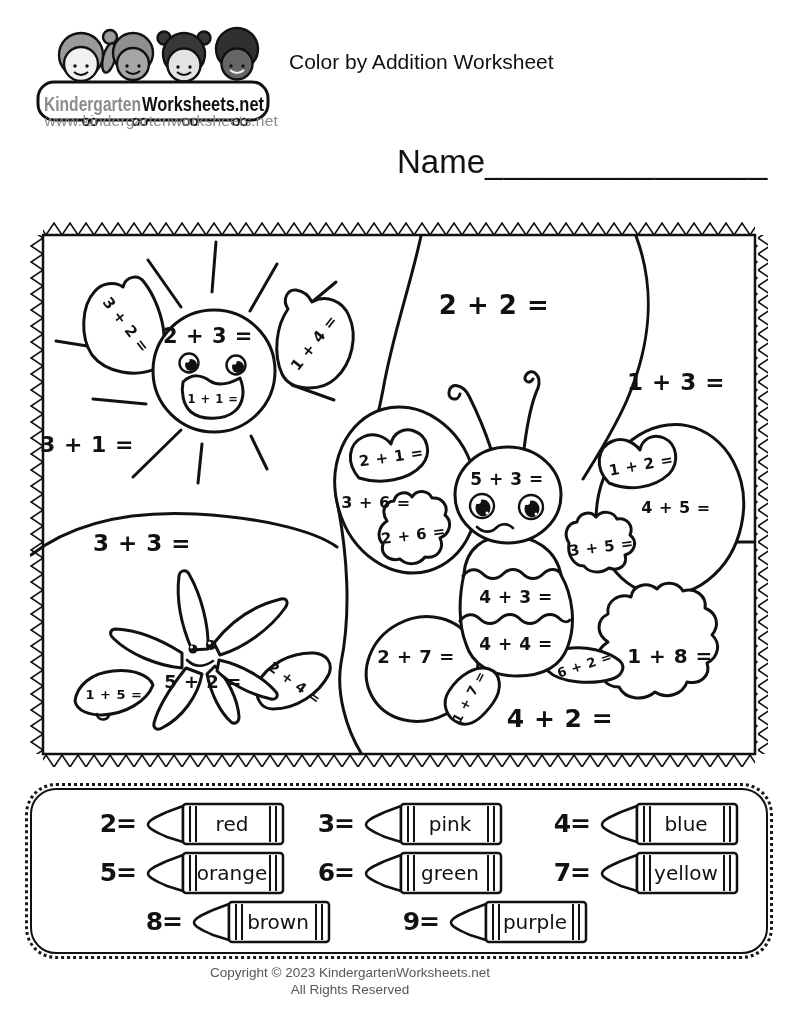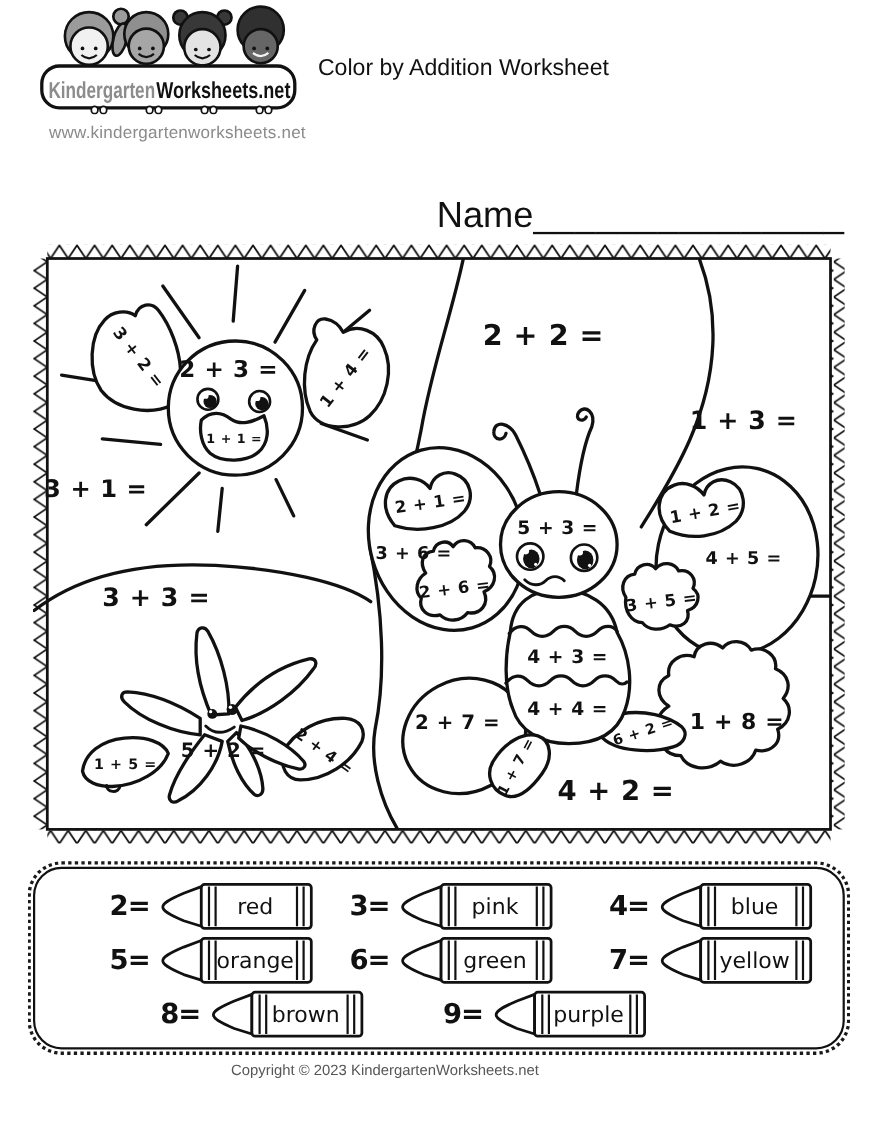--- a/index.html
+++ b/index.html
@@ -1,22 +1,22 @@
 <!DOCTYPE html>
 <html><head>
 <meta charset="utf-8">
 <style>
   html,body{margin:0;padding:0;background:#fff;}
   body{width:800px;height:1035px;position:relative;font-family:"DejaVu Sans",sans-serif;color:#111;overflow:hidden;}
   .abs{position:absolute;}
   
-  .logo-wrap{left:36px;top:0;width:240px;}
+  .logo-wrap{left:36px;top:22px;width:240px;}
   .logo-url{left:28px;top:112px;width:250px;text-align:right;font-family:"Liberation Sans",sans-serif;font-size:15.5px;color:#8a8a8a;letter-spacing:.2px;}
   .page-title{left:289px;top:50px;width:480px;font-family:"Liberation Sans",sans-serif;font-size:21px;font-weight:400;color:#111;}
-  .name-row{left:397px;top:143px;font-family:"Liberation Sans",sans-serif;font-size:33px;color:#111;white-space:nowrap;margin-top:33px;}
+  .name-row{left:397px;top:143px;font-family:"Liberation Sans",sans-serif;font-size:33px;color:#111;white-space:nowrap;}
   .name-row .uline{letter-spacing:.5px;}
   
   .pic{left:30px;top:222px;}
   .ln{fill:none;stroke:#111;stroke-width:3;stroke-linecap:round;stroke-linejoin:round;}
   .ln2{fill:none;stroke:#111;stroke-width:2.6;stroke-linecap:round;stroke-linejoin:round;}
   .wh{fill:#fff;stroke:#111;stroke-width:3;stroke-linecap:round;stroke-linejoin:round;}
   .tx{fill:#111;font-family:"DejaVu Sans",sans-serif;font-weight:700;text-anchor:middle;letter-spacing:.5px;}
   
   .key{left:30px;top:788px;width:738px;height:166px;box-sizing:border-box;border:2.6px solid #111;border-radius:26px;outline:3.5px dotted #1a1a1a;outline-offset:2px;padding-top:9px;background:#fff;}
   .krow{display:flex;align-items:center;height:49px;padding-left:50px;}
@@ -321,13 +321,14 @@
             <path d="M51,5 V41 M57,5 V41 M131,5 V41 M137,5 V41" stroke-width="2" fill="none"></path>
           </g>
           <text class="cray-label" x="93" y="30" text-anchor="middle" fill="#111">purple</text>
         </svg>
     </div>
   </div>
 </div>
 
 <div class="abs footer">
   <div>Copyright © 2023 KindergartenWorksheets.net</div>
+  <div>All Rights Reserved</div>
 </div>
 
 </body></html>

